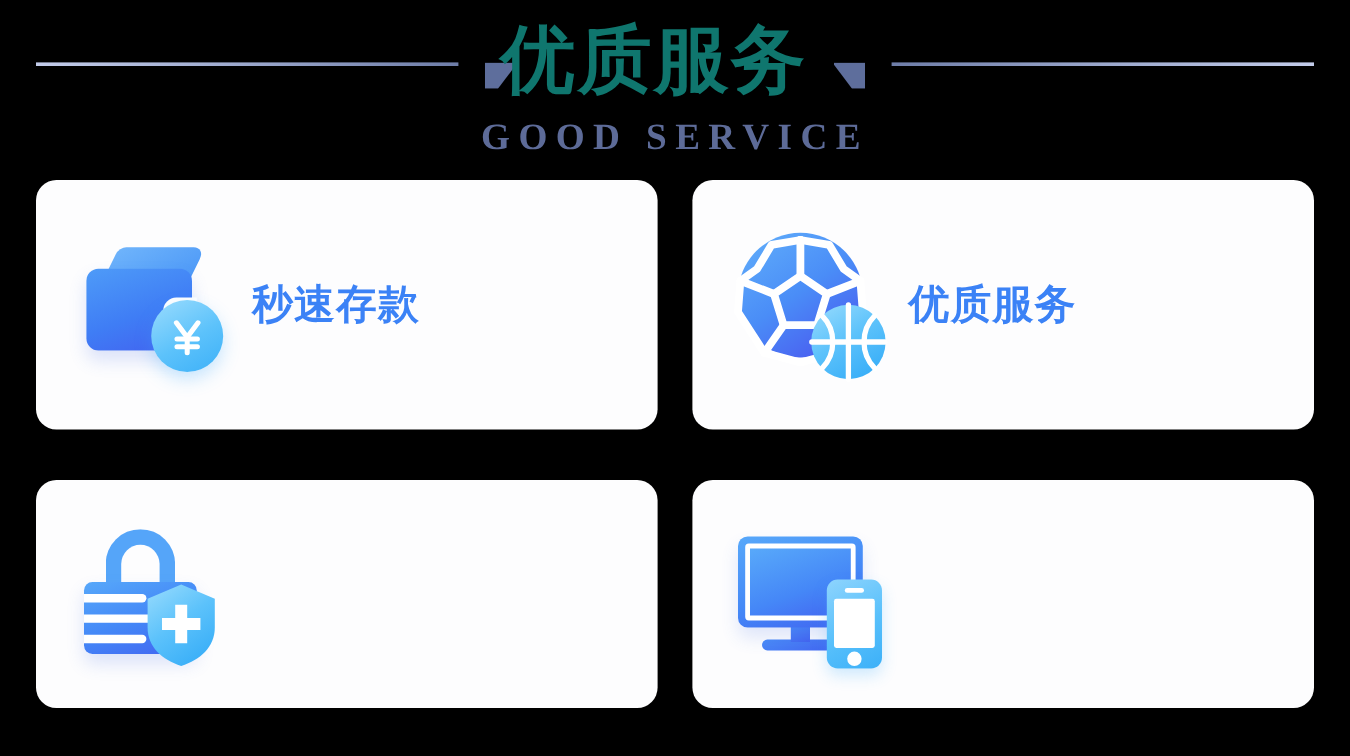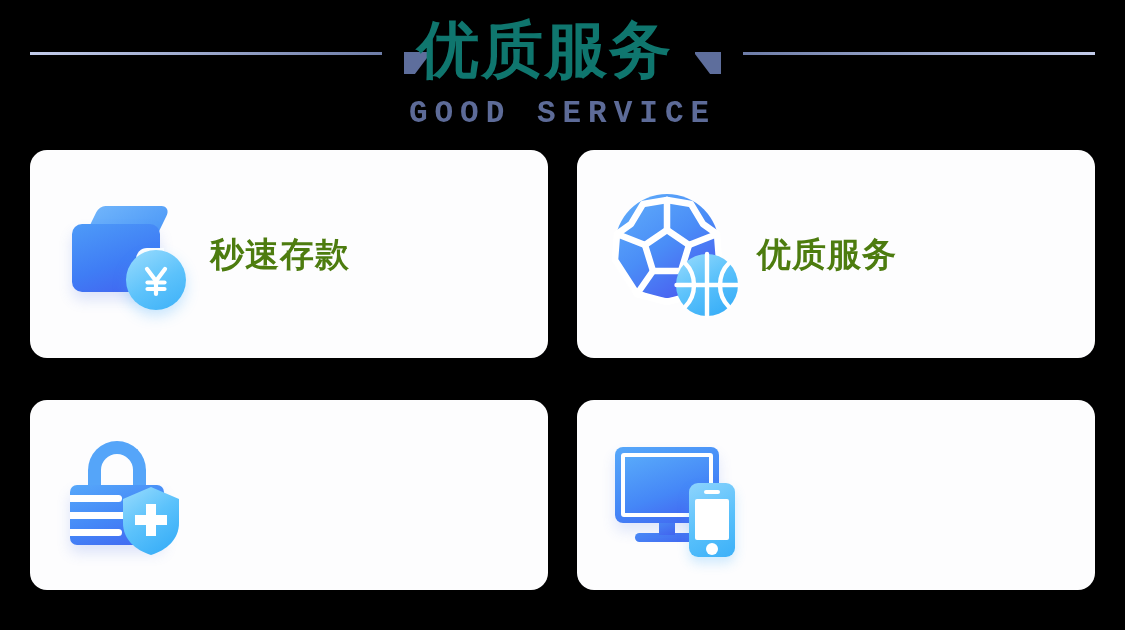--- a/index.html
+++ b/index.html
@@ -80,21 +80,21 @@
   .header-sub {
     position: absolute;
     left: 0; top: 96px;
     width: 1125px;
     text-align: center;
     font-size: 31px;
     line-height: 36px;
     font-weight: 700;
     color: #5d6b98;
     letter-spacing: 7px;
-    font-family: Liberation Mono, monospace;
+    font-family: Liberation Serif, serif;
   }
 
   
   .grid {
     position: absolute;
     left: 30px;
     top: 150px;
     width: 1065px;
     height: 440px;
     display: grid;
@@ -123,21 +123,21 @@
 
   .card-text {
     margin-left: 8px;
     padding-right: 10px;
   }
 
   .card-title {
     font-size: 34px;
     line-height: 44px;
     font-weight: 700;
-    color: #4d7c0f;
+    color: #3b82f6;
     letter-spacing: 1px;
     white-space: nowrap;
   }
 
   .card-desc {
     margin-top: 4px;
     font-size: 24px;
     line-height: 37px;
     font-weight: 400;
     color: #5d5d71;

